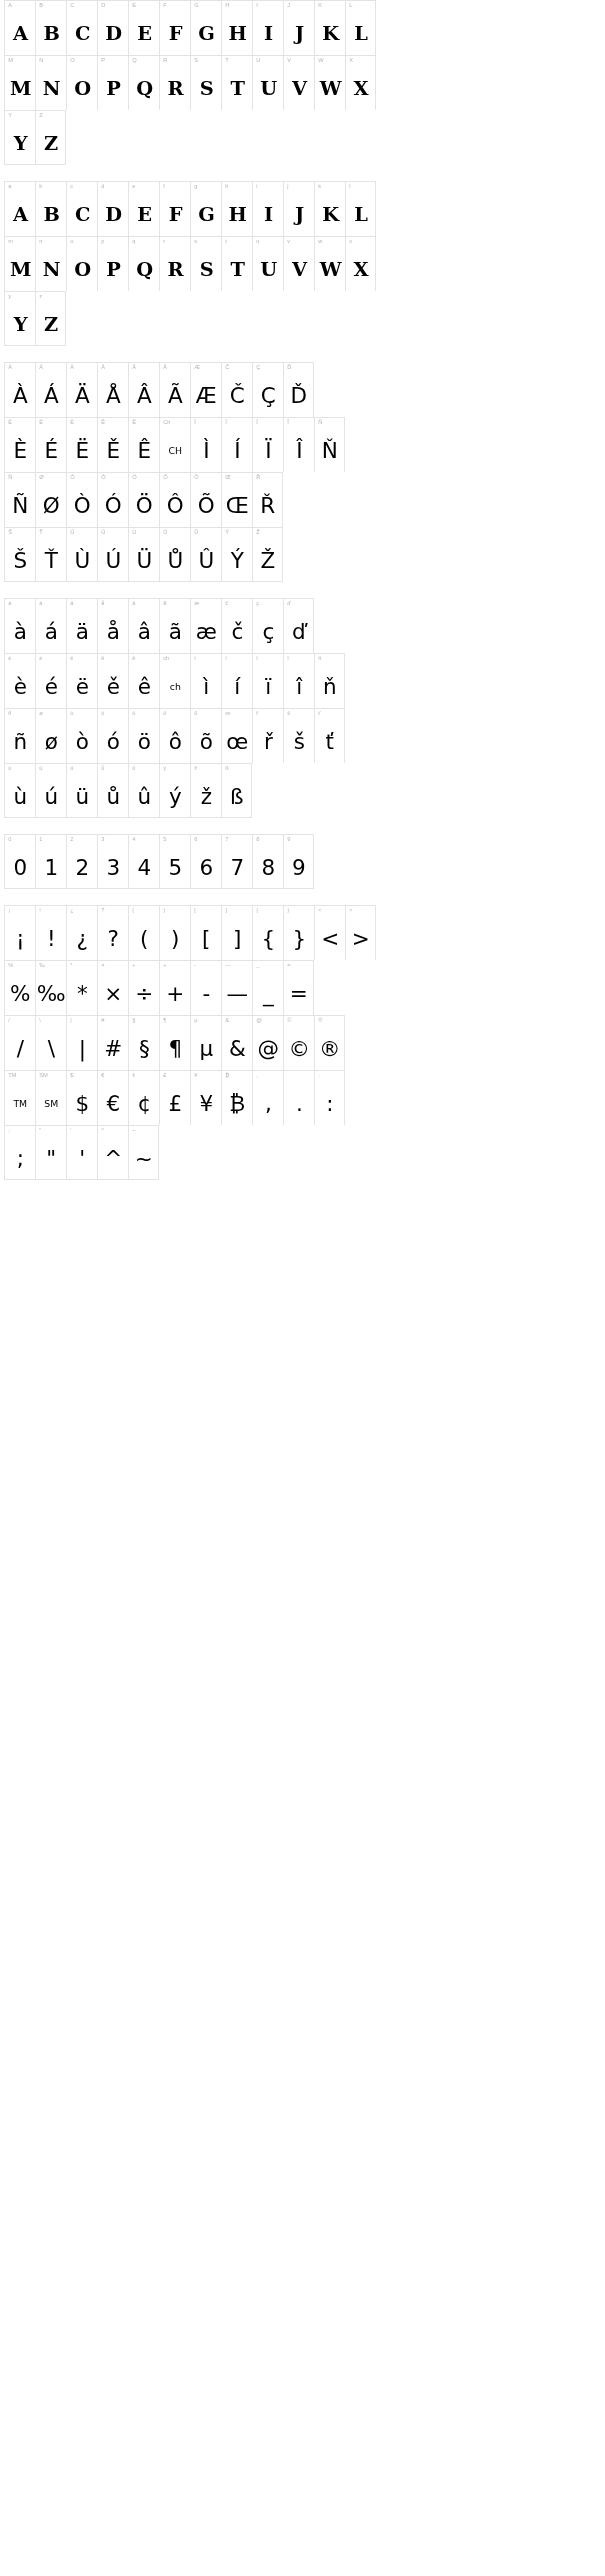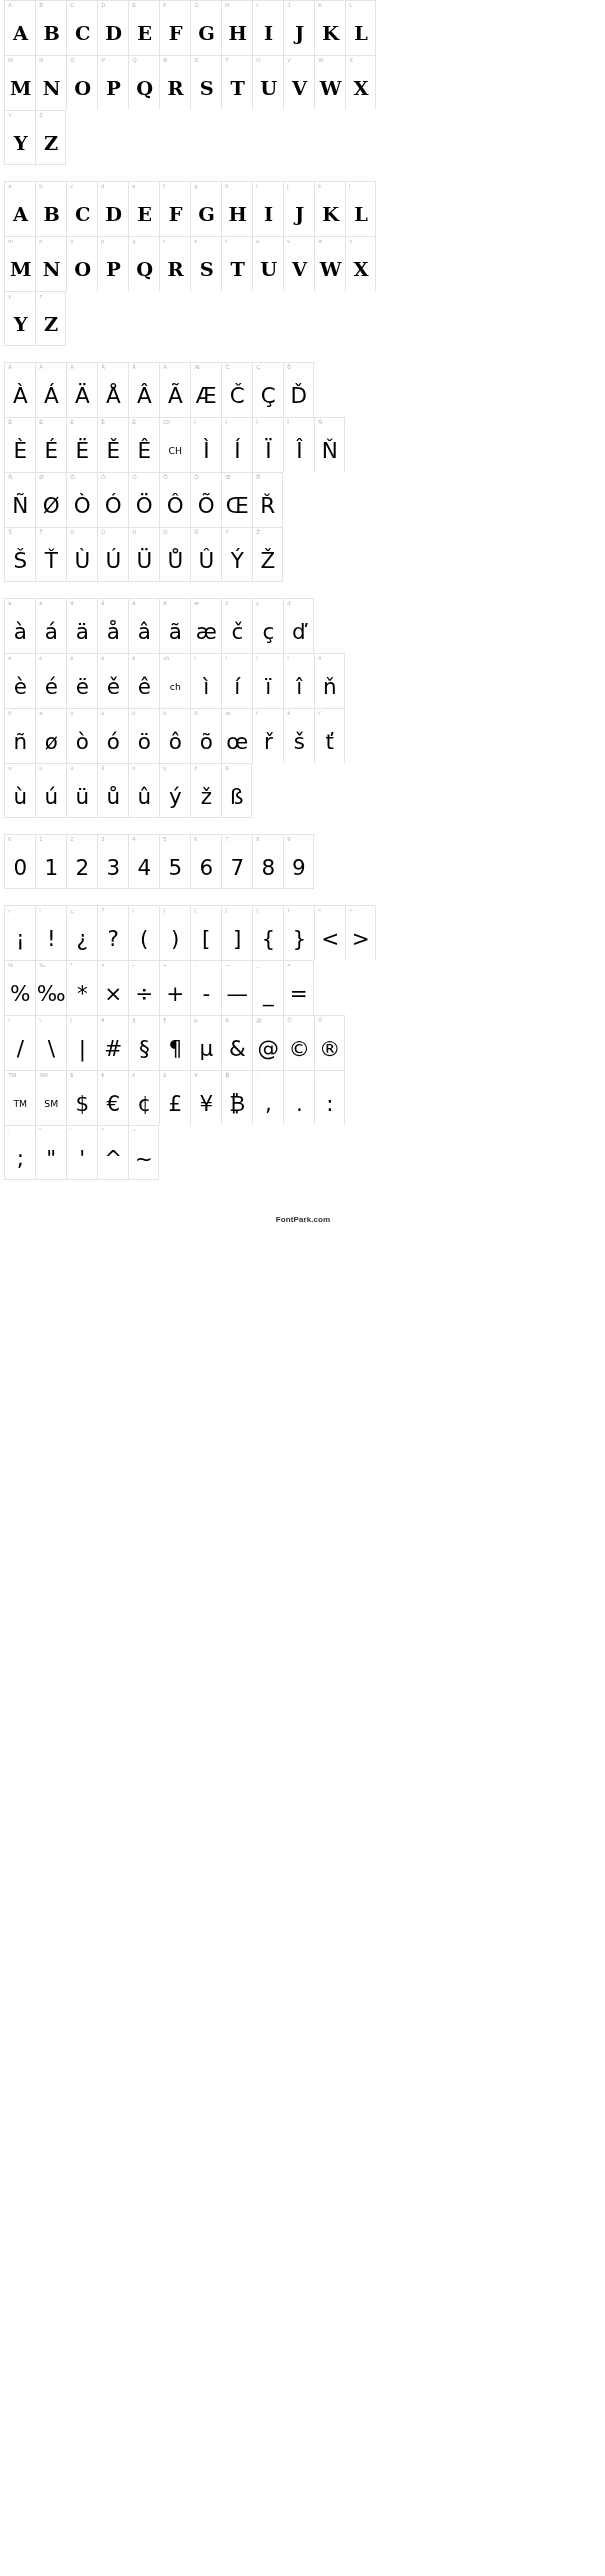--- a/index.html
+++ b/index.html
@@ -908,15 +908,14 @@
             <div class="glyph">^</div>
           </div>
           <div class="cell">
             <div class="code">~</div>
             <div class="glyph">~</div>
           </div>
         </div>
         <div class="spacer"></div>
       </div>
     </div>
-  <div class="footer">FontPark.com</div>
 </div>
 
 
 </body></html>

